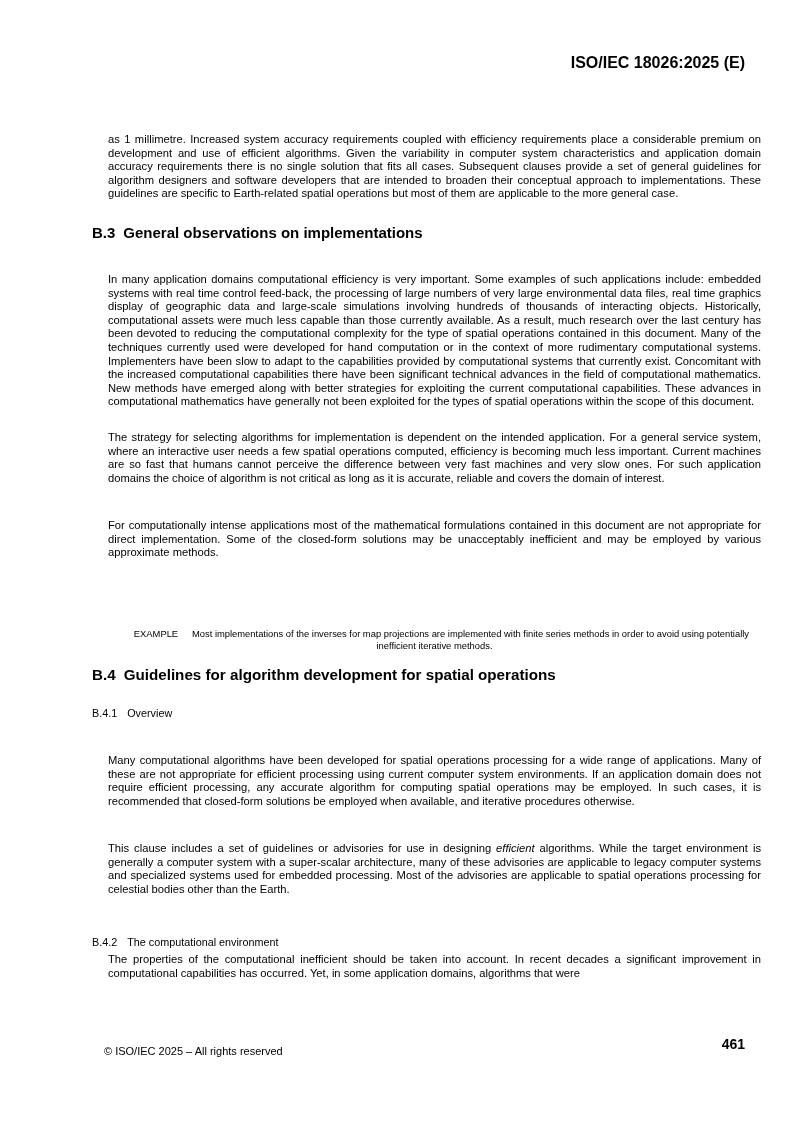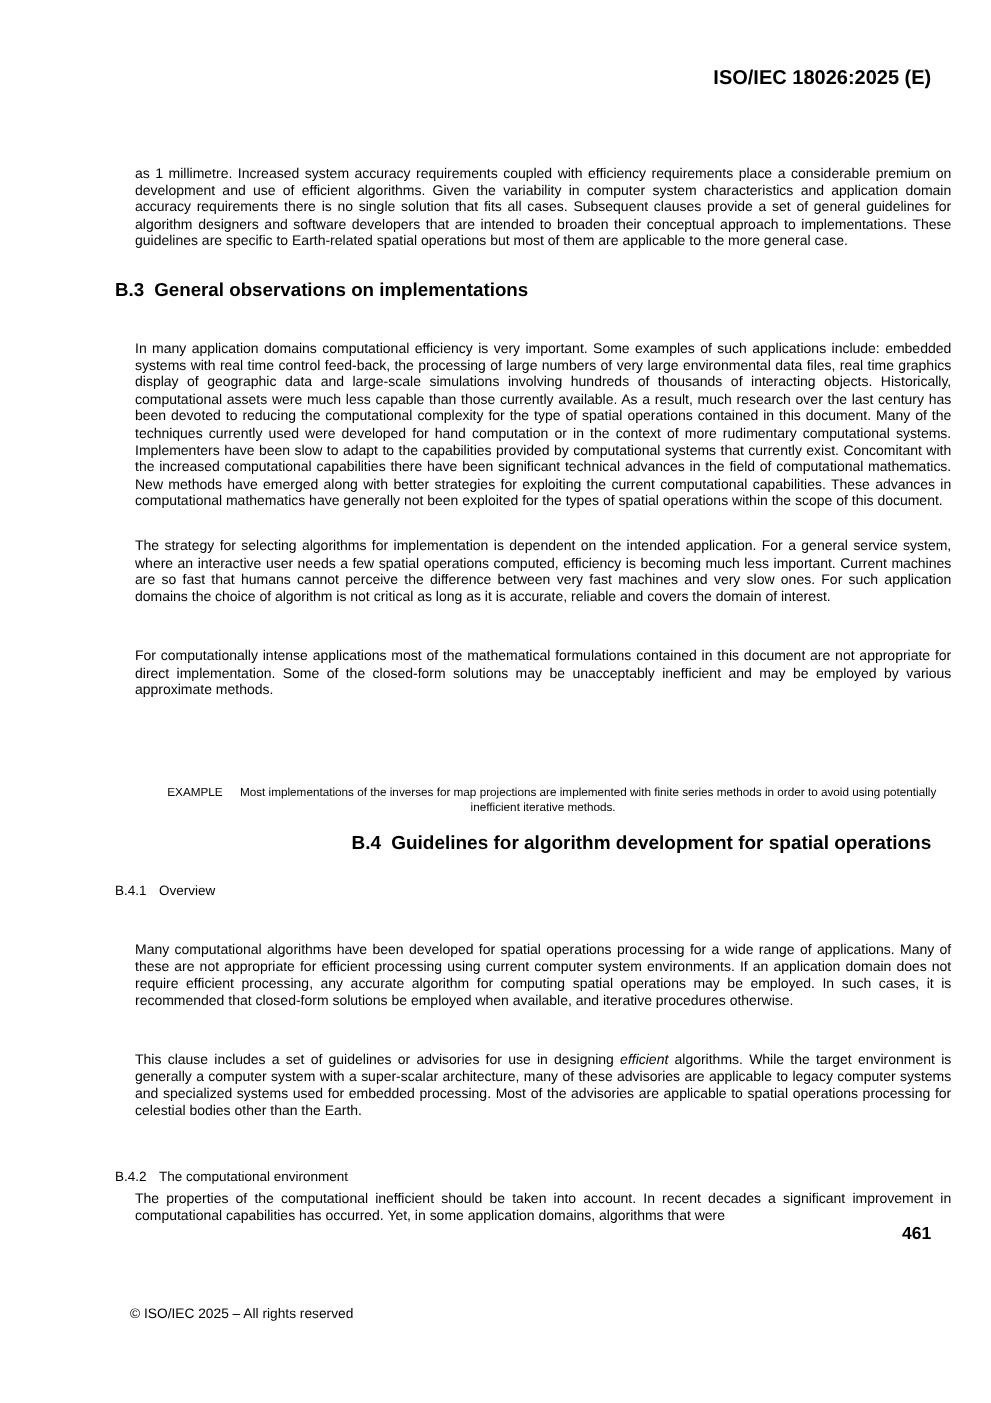--- a/index.html
+++ b/index.html
@@ -2,29 +2,29 @@
 <html><head>
 <meta charset="utf-8">
 <style>
   html, body { margin: 0; padding: 0; background: #ffffff; }
   body { width: 793px; height: 1122px; position: relative; overflow: hidden;
          font-family: "Liberation Sans", sans-serif; color: #000; }
   .page { position: absolute; left: 92px; top: 0; width: 653px; }
   .header-id { position: absolute; right: 0; top: 54px; font-weight: bold; font-size: 16px; }
   p { margin: 16px; font-size: 11.2px; line-height: 13.6px; text-align: justify; }
   h2 { margin: 0; font-size: 15px; font-weight: bold; }
-  h2.big { font-size: 15.2px; text-align: right; }
+  h2.big { font-size: 15.2px; }
   h3 { margin: 0; font-size: 10.8px; font-weight: normal; }
   .sec-num { display: inline-block; margin-right: 8px; }
   .sec-num.small { margin-right: 10px; }
   .example { font-size: 9.4px; line-height: 12.4px; text-align: center; }
   .example .lbl { display: inline-block; width: 72px; }
   .abs { position: absolute; left: 0; width: 653px; }
   .footer-copy { position: absolute; left: 12px; top: 1045px; font-size: 11px; }
-  .footer-page { position: absolute; right: 0; top: 978px; font-size: 14px; font-weight: bold; }
+  .footer-page { position: absolute; right: 0; top: 1036px; font-size: 14px; font-weight: bold; }
 </style>
 </head>
 <body>
 
 <div class="page">
   <div class="header-id">ISO/IEC 18026:2025 (E)</div>
 
   <p class="abs" style="top:117px;">as 1 millimetre. Increased system accuracy requirements coupled with efficiency requirements place a considerable premium on development and use of efficient algorithms. Given the variability in computer system characteristics and application domain accuracy requirements there is no single solution that fits all cases. Subsequent clauses provide a set of general guidelines for algorithm designers and software developers that are intended to broaden their conceptual approach to implementations. These guidelines are specific to Earth-related spatial operations but most of them are applicable to the more general case.</p>
 
   <h2 class="abs" style="top:224px;">

